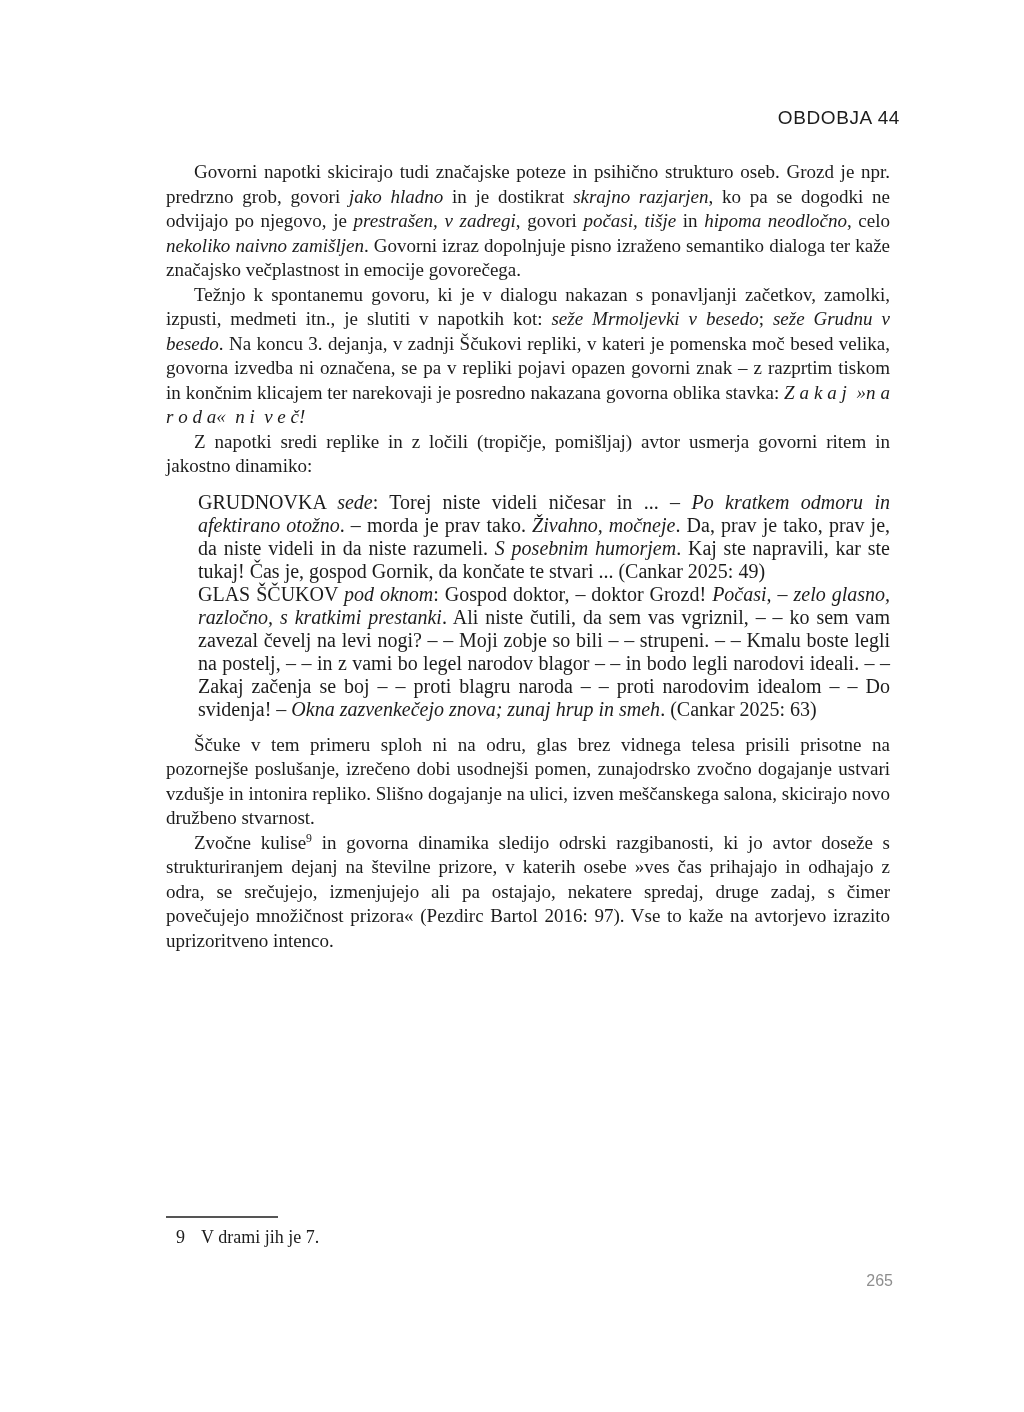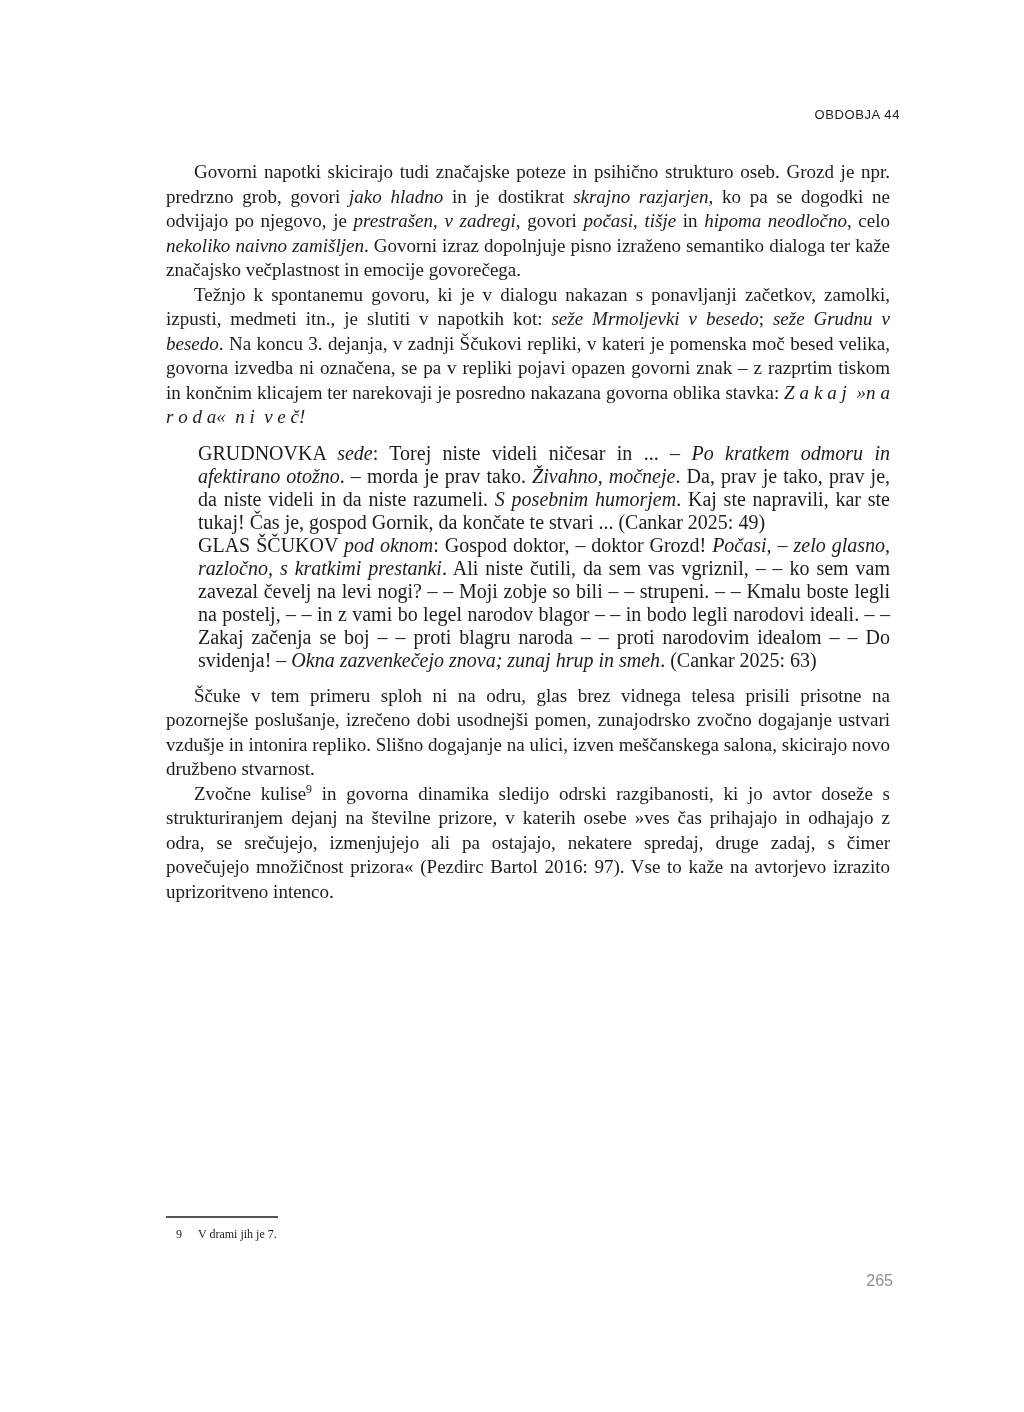--- a/index.html
+++ b/index.html
@@ -15,21 +15,21 @@
     height: 1412px;
     background: #ffffff;
     color: var(--text-color);
     overflow: hidden;
   }
   .running-head {
     position: absolute;
     top: 107px;
     right: 124px;
     font-family: "Liberation Sans", sans-serif;
-    font-size: 13px;
+    font-size: 19px;
     letter-spacing: 0.6px;
     color: var(--text-color);
   }
   .content {
     position: absolute;
     left: 166px;
     top: 160px;
     width: 724px;
     font-family: "Liberation Serif", serif;
   }
@@ -53,21 +53,21 @@
     font-size: 0.62em;
     vertical-align: super;
     line-height: 0;
   }
   .footnote-area {
     position: absolute;
     left: 166px;
     top: 1216px;
     width: 724px;
     font-family: "Liberation Serif", serif;
-    font-size: 12px;
+    font-size: 18px;
     color: var(--text-color);
   }
   .footnote-rule {
     width: 112px;
     border-top: 2px solid var(--rule-color);
     margin-bottom: 9px;
   }
   .footnote-line { padding-left: 10px; }
   .footnote-number { margin-right: 16px; }
   .page-number {
@@ -82,20 +82,21 @@
 </head>
 <body>
 
 <div class="page">
 
   <div class="running-head">OBDOBJA 44</div>
 
   <div class="content" id="text-column">
       <p class="body"><span>Govorni napotki skicirajo tudi značajske poteze in psihično strukturo oseb. Grozd je npr. predrzno grob, govori </span><i>jako hladno</i><span> in je dostikrat </span><i>skrajno razjarjen</i><span>, ko pa se dogodki ne odvijajo po njegovo, je </span><i>prestrašen, v zadregi</i><span>, govori </span><i>počasi, tišje</i><span> in </span><i>hipoma neodločno</i><span>, celo </span><i>nekoliko naivno zamišljen</i><span>. Govorni izraz dopolnjuje pisno izraženo semantiko dialoga ter kaže značajsko večplastnost in emocije govorečega.</span></p>
       <p class="body"><span>Težnjo k spontanemu govoru, ki je v dialogu nakazan s ponavljanji začetkov, zamolki, izpusti, medmeti itn., je slutiti v napotkih kot: </span><i>seže Mrmoljevki v besedo</i><span>; </span><i>seže Grudnu v besedo</i><span>. Na koncu 3. dejanja, v zadnji Ščukovi repliki, v kateri je pomenska moč besed velika, govorna izvedba ni označena, se pa v repliki pojavi opazen govorni znak – z razprtim tiskom in končnim klicajem ter narekovaji je posredno nakazana govorna oblika stavka: </span><i>Z a k a j &nbsp;»n a r o d a« &nbsp;n i &nbsp;v e č!</i></p>
+      <p class="body"><span>Z napotki sredi replike in z ločili (tropičje, pomišljaj) avtor usmerja govorni ritem in jakostno dinamiko:</span></p>
       <p class="quote"><span>GRUDNOVKA </span><i>sede</i><span>: Torej niste videli ničesar in ... – </span><i>Po kratkem odmoru in afektirano otožno</i><span>. – morda je prav tako. </span><i>Živahno, močneje</i><span>. Da, prav je tako, prav je, da niste videli in da niste razumeli. </span><i>S posebnim humorjem</i><span>. Kaj ste napravili, kar ste tukaj! Čas je, gospod Gornik, da končate te stvari ... (Cankar 2025: 49)</span></p>
       <p class="quote"><span>GLAS ŠČUKOV </span><i>pod oknom</i><span>: Gospod doktor, – doktor Grozd! </span><i>Počasi, – zelo glasno, razločno, s kratkimi prestanki</i><span>. Ali niste čutili, da sem vas vgriznil, – – ko sem vam zavezal čevelj na levi nogi? – – Moji zobje so bili – – strupeni. – – Kmalu boste legli na postelj, – – in z vami bo legel narodov blagor – – in bodo legli narodovi ideali. – – Zakaj začenja se boj – – proti blagru naroda – – proti narodovim idealom – – Do svidenja! – </span><i>Okna zazvenkečejo znova; zunaj hrup in smeh</i><span>. (Cankar 2025: 63)</span></p>
       <p class="body"><span>Ščuke v tem primeru sploh ni na odru, glas brez vidnega telesa prisili prisotne na pozornejše poslušanje, izrečeno dobi usodnejši pomen, zunajodrsko zvočno dogajanje ustvari vzdušje in intonira repliko. Slišno dogajanje na ulici, izven meščanskega salona, skicirajo novo družbeno stvarnost.</span></p>
       <p class="body"><span>Zvočne kulise</span><sup>9</sup><span> in govorna dinamika sledijo odrski razgibanosti, ki jo avtor doseže s strukturiranjem dejanj na številne prizore, v katerih osebe »ves čas prihajajo in odhajajo z odra, se srečujejo, izmenjujejo ali pa ostajajo, nekatere spredaj, druge zadaj, s čimer povečujejo množičnost prizora« (Pezdirc Bartol 2016: 97). Vse to kaže na avtorjevo izrazito uprizoritveno intenco.</span></p>
     </div>
 
   <div class="footnote-area">
     <div class="footnote-rule"></div>
     <div class="footnote-line">
       <span class="footnote-number">9</span><span>V drami jih je 7.</span>

